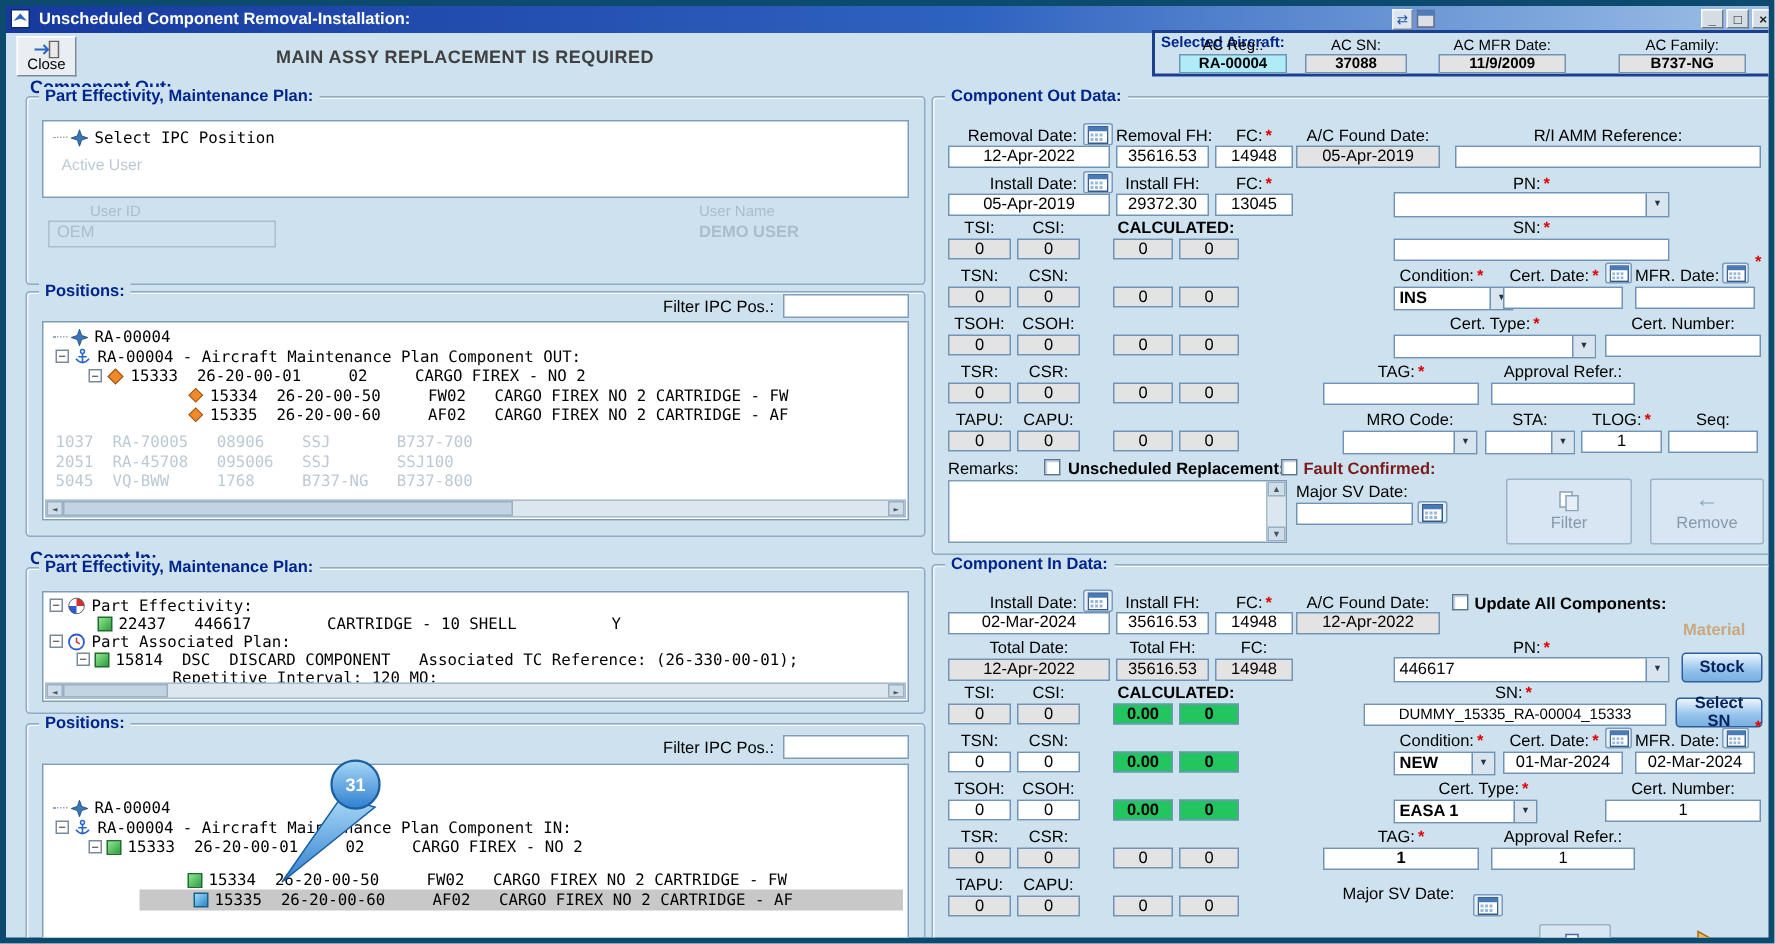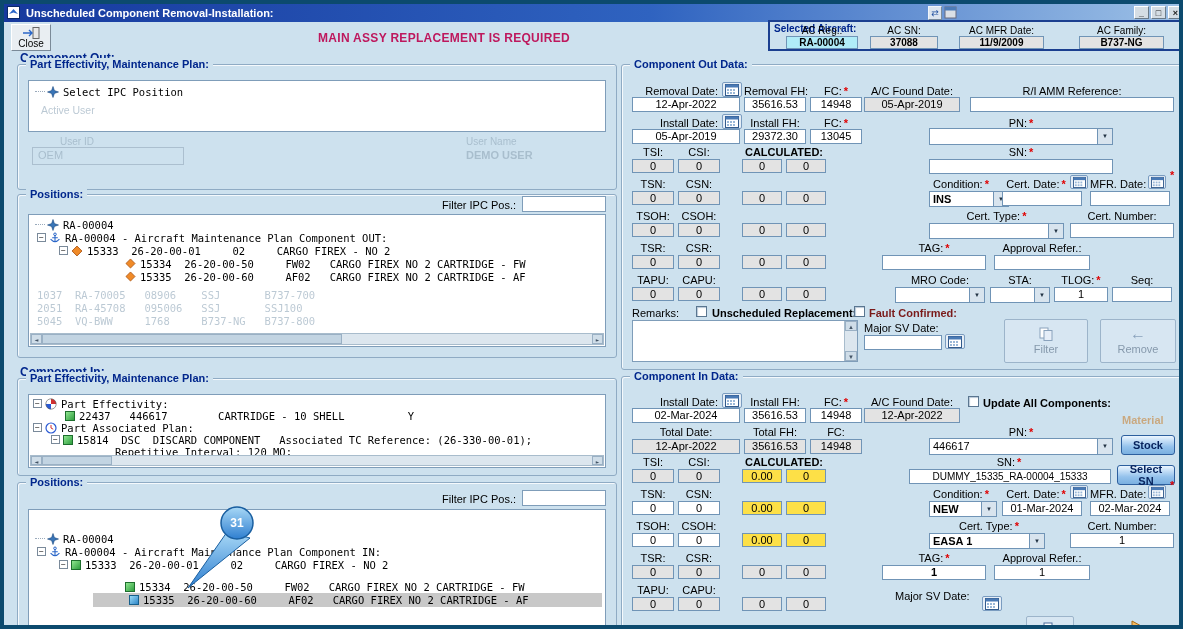--- a/index.html
+++ b/index.html
@@ -4,27 +4,27 @@
 <style>
   html,body{margin:0;padding:0;background:#9ab2c4}
   .win{position:relative;width:1183px;height:629px;background:#cde1ee;overflow:hidden;
        font-family:"Liberation Sans",sans-serif;border:4px solid #0c4a6e;box-sizing:border-box}
   .a{position:absolute}
   .lbl{position:absolute;font-size:11px;color:#000;white-space:nowrap;line-height:12px}
   .sm{font-size:10px}
   .c{text-align:center}.r{text-align:right}.b{font-weight:bold}
   .navy{color:#00268c;font-weight:bold}
   .maroon{color:#7a1a1a}
-  .banner{position:absolute;font-size:12px;font-weight:bold;color:#be185d;text-align:center;letter-spacing:.3px}
+  .banner{position:absolute;font-size:12px;font-weight:bold;color:#404040;text-align:left;letter-spacing:.3px}
   .req{color:#e00000;font-weight:bold;margin-left:2px}
   .box{position:absolute;box-sizing:border-box;background:#fff;border:1px solid #7094b6;font-size:11px;
        line-height:13px;text-align:center;white-space:nowrap;overflow:hidden;color:#000}
   .f10{font-size:10px}
   .ro{background:#e3e3e3}
-  .gr{background:#fde047;font-weight:normal}
+  .gr{background:#22c55e;font-weight:bold}
   .cy{background:#b0ecf8}
   .grp{position:absolute;box-sizing:border-box;border:1px solid #8fabc4;border-radius:3px;
        box-shadow:inset 1px 1px 0 rgba(255,255,255,.8)}
   .gtitle{position:absolute;background:#cde1ee;padding:0 4px;font-size:11px;font-weight:bold;color:#00268c;
           white-space:nowrap;line-height:12px;z-index:2}
   .tree{position:absolute;box-sizing:border-box;background:#fff;border:1px solid #7f9db9;overflow:hidden;
         font-family:"DejaVu Sans Mono",monospace;font-size:10.5px;color:#000}
   .trow{position:absolute;display:flex;align-items:center;height:13px;white-space:pre}
   .stub{width:10px;border-top:1px dotted #9aaabb;margin-right:2px;flex:0 0 auto}
   .exp{box-sizing:border-box;width:9px;height:9px;border:1px solid #7a8a9a;background:#fff;font-size:8px;
@@ -567,21 +567,21 @@
   <div class="box" style="left:1086px;top:497px;width:80px;height:15px">02-Mar-2024</div>
 
   <div class="lbl c" style="left:628px;top:516px;width:42px">TSOH:</div>
   <div class="lbl c" style="left:674px;top:516px;width:42px">CSOH:</div>
   <div class="box" style="left:628px;top:529px;width:42px;height:14px">0</div>
   <div class="box" style="left:674px;top:529px;width:42px;height:14px">0</div>
   <div class="box gr" style="left:738px;top:529px;width:40px;height:14px">0.00</div>
   <div class="box gr" style="left:782px;top:529px;width:40px;height:14px">0</div>
   <div class="lbl c" style="left:925px;top:516px;width:120px"><span>Cert. Type:</span><span class="req">*</span></div>
   <div class="lbl c" style="left:1066px;top:516px;width:104px">Cert. Number:</div>
-  <div class="combo cy" style="left:925px;top:529px;width:116px;height:16px">
+  <div class="combo cy" style="left:925px;top:529px;width:96px;height:16px">
     <span class="val b">EASA 1</span>
     <span class="dd">▼</span>
   </div>
   <div class="box" style="left:1066px;top:529px;width:104px;height:15px">1</div>
 
   <div class="lbl c" style="left:628px;top:548px;width:42px">TSR:</div>
   <div class="lbl c" style="left:674px;top:548px;width:42px">CSR:</div>
   <div class="box ro" style="left:628px;top:561px;width:42px;height:14px">0</div>
   <div class="box ro" style="left:674px;top:561px;width:42px;height:14px">0</div>
   <div class="box ro" style="left:738px;top:561px;width:40px;height:14px">0</div>

